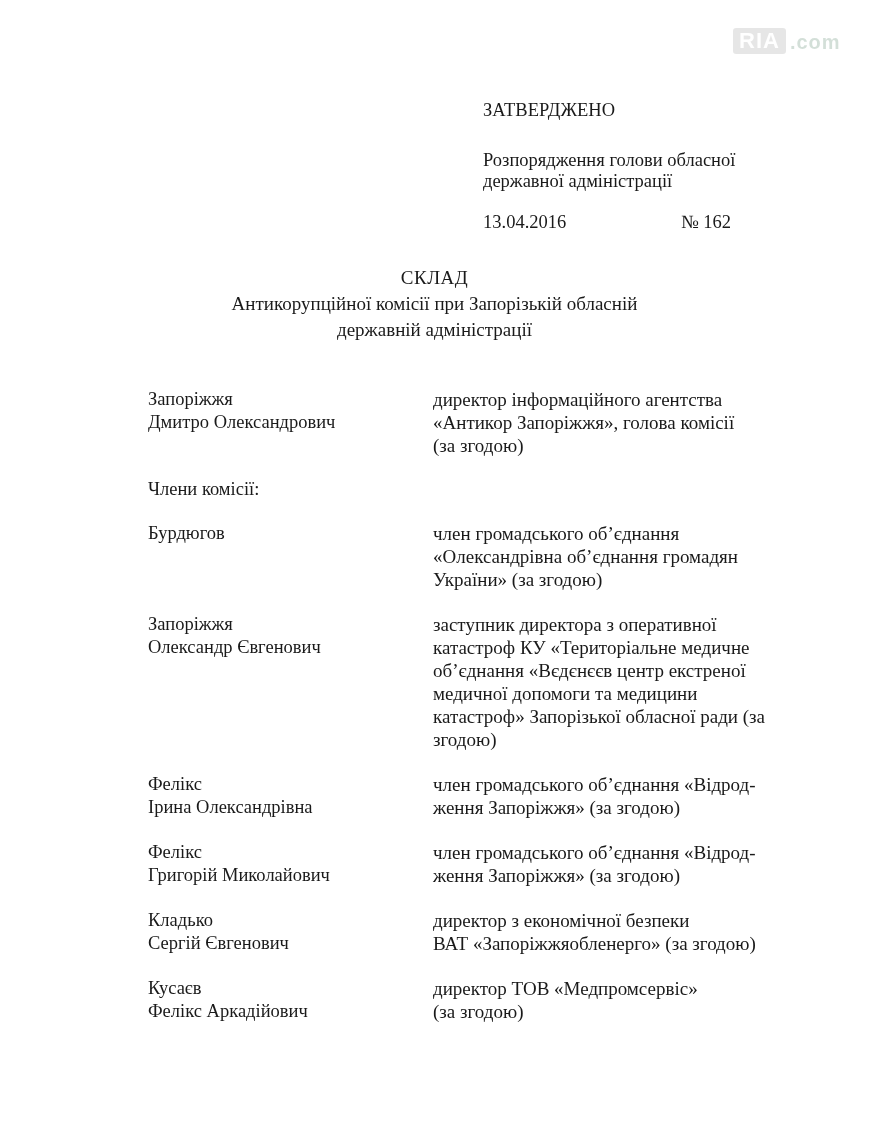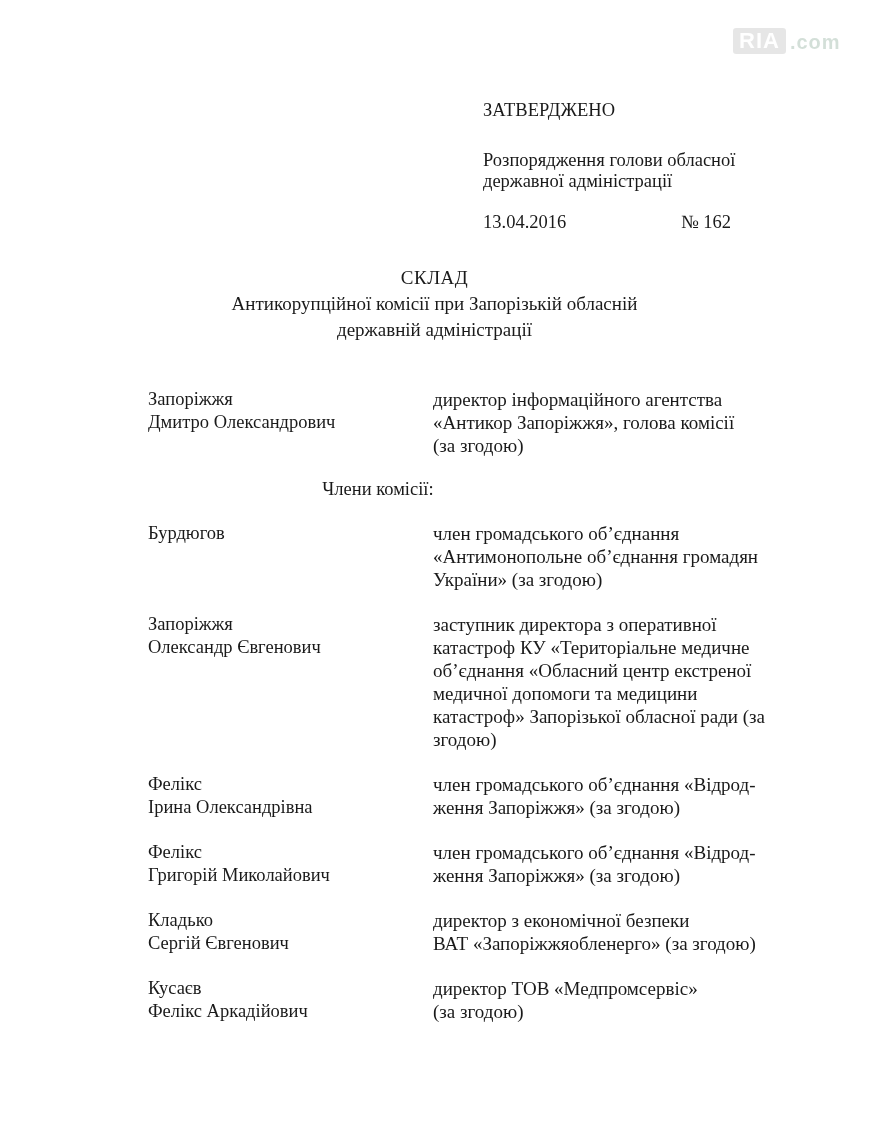--- a/index.html
+++ b/index.html
@@ -116,21 +116,21 @@
     flex: 1;
     font-size: 19px;
     line-height: 23px;
     text-align: justify;
     text-align-last: left;
   }
   .row .desc .line {
     display: block;
   }
   .subhead {
-    text-align: center;
+    text-align: left;
     font-size: 18.5px;
     margin: 4px 0 22px 0;
     padding-right: 180px;
   }
   .name-line { display: block; }
 </style>
 </head>
 <body>
 
 <div class="page">
@@ -171,34 +171,34 @@
     </div>
 
     <div class="subhead">Члени комісії:</div>
 
     <div class="row">
       <div class="name">
         <span class="name-line">Бурдюгов</span>
       </div>
       <div class="desc">
         <span class="line">член     громадського      об’єднання</span>
-        <span class="line">«Антимонопольне  об’єднання  громадян</span>
+        <span class="line">«Олександрівна  об’єднання  громадян</span>
         <span class="line">України» (за згодою)</span>
       </div>
     </div>
 
     <div class="row">
       <div class="name">
         <span class="name-line">Запоріжжя</span>
         <span class="name-line">Олександр Євгенович</span>
       </div>
       <div class="desc">
         <span class="line">заступник   директора   з   оперативної</span>
         <span class="line">катастроф КУ «Територіальне  медичне</span>
-        <span class="line">об’єднання  «Обласний  центр  екстреної</span>
+        <span class="line">об’єднання  «Вєдєнєєв  центр  екстреної</span>
         <span class="line">медичної     допомоги     та     медицини</span>
         <span class="line">катастроф» Запорізької обласної ради (за</span>
         <span class="line">згодою)</span>
       </div>
     </div>
 
     <div class="row">
       <div class="name">
         <span class="name-line">Фелікс</span>
         <span class="name-line">Ірина Олександрівна</span>

